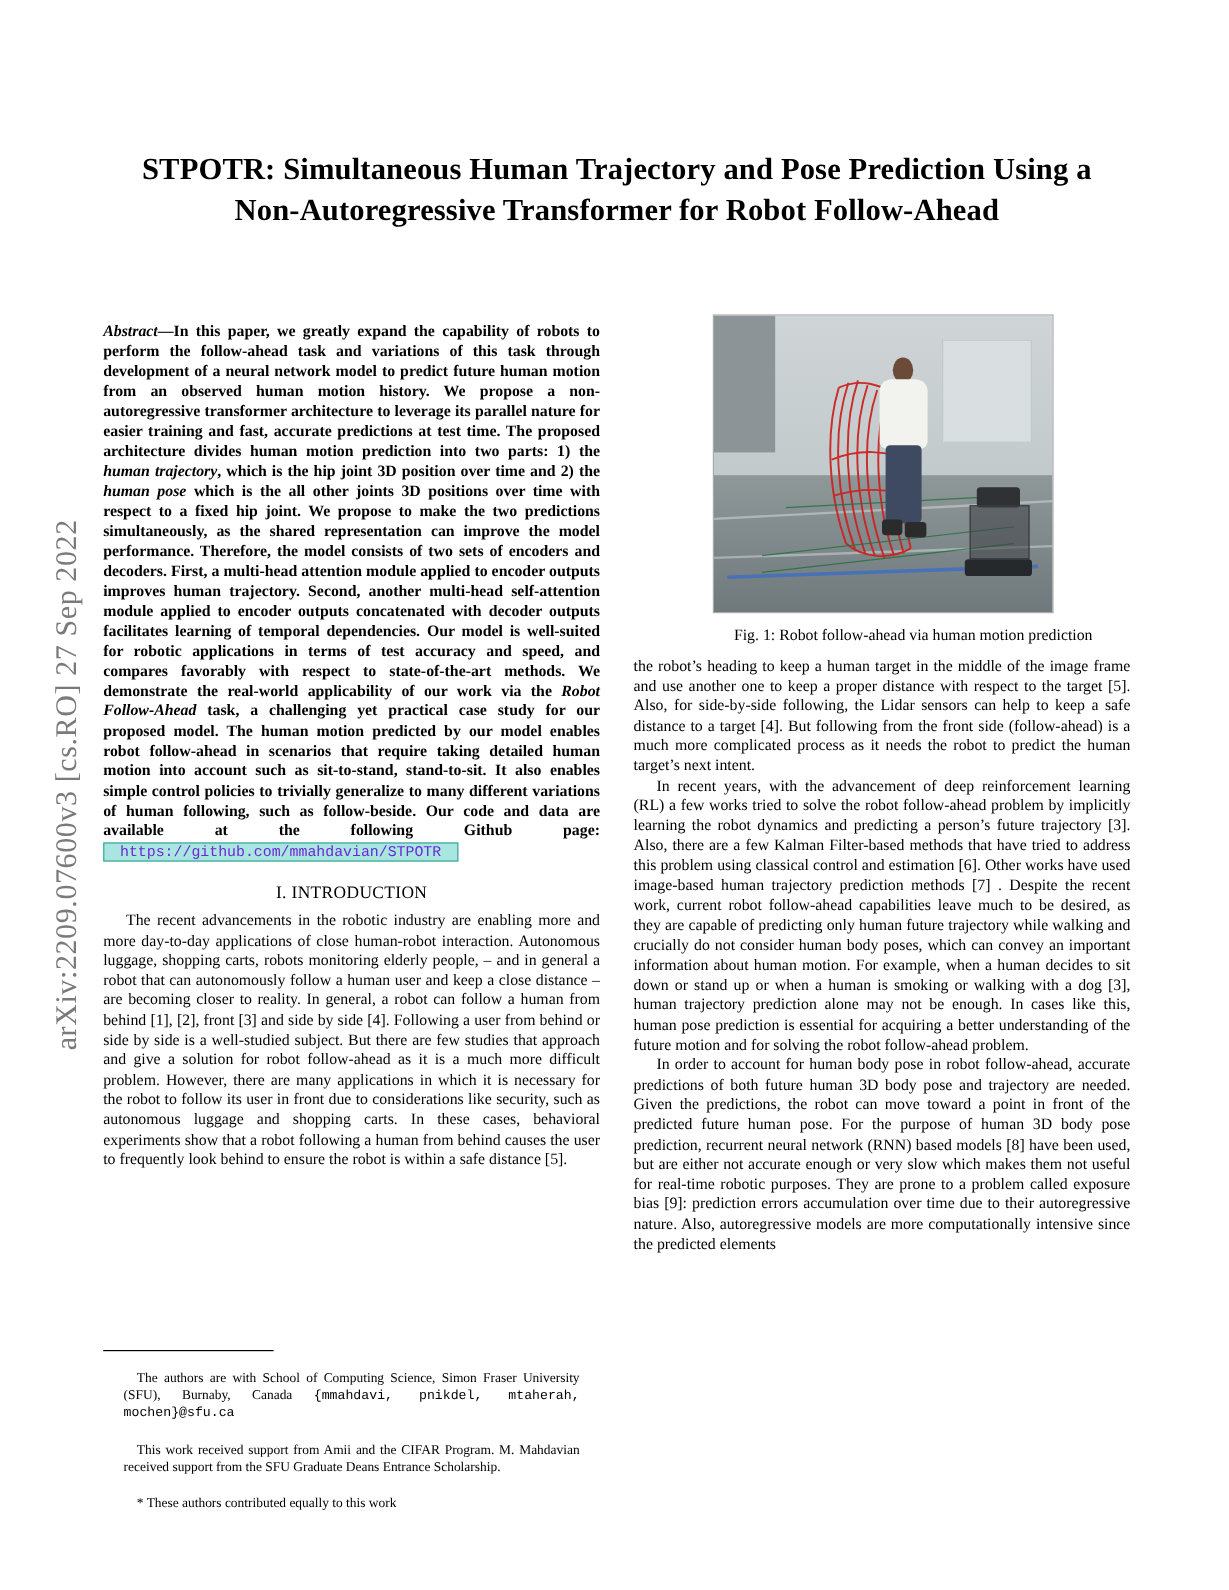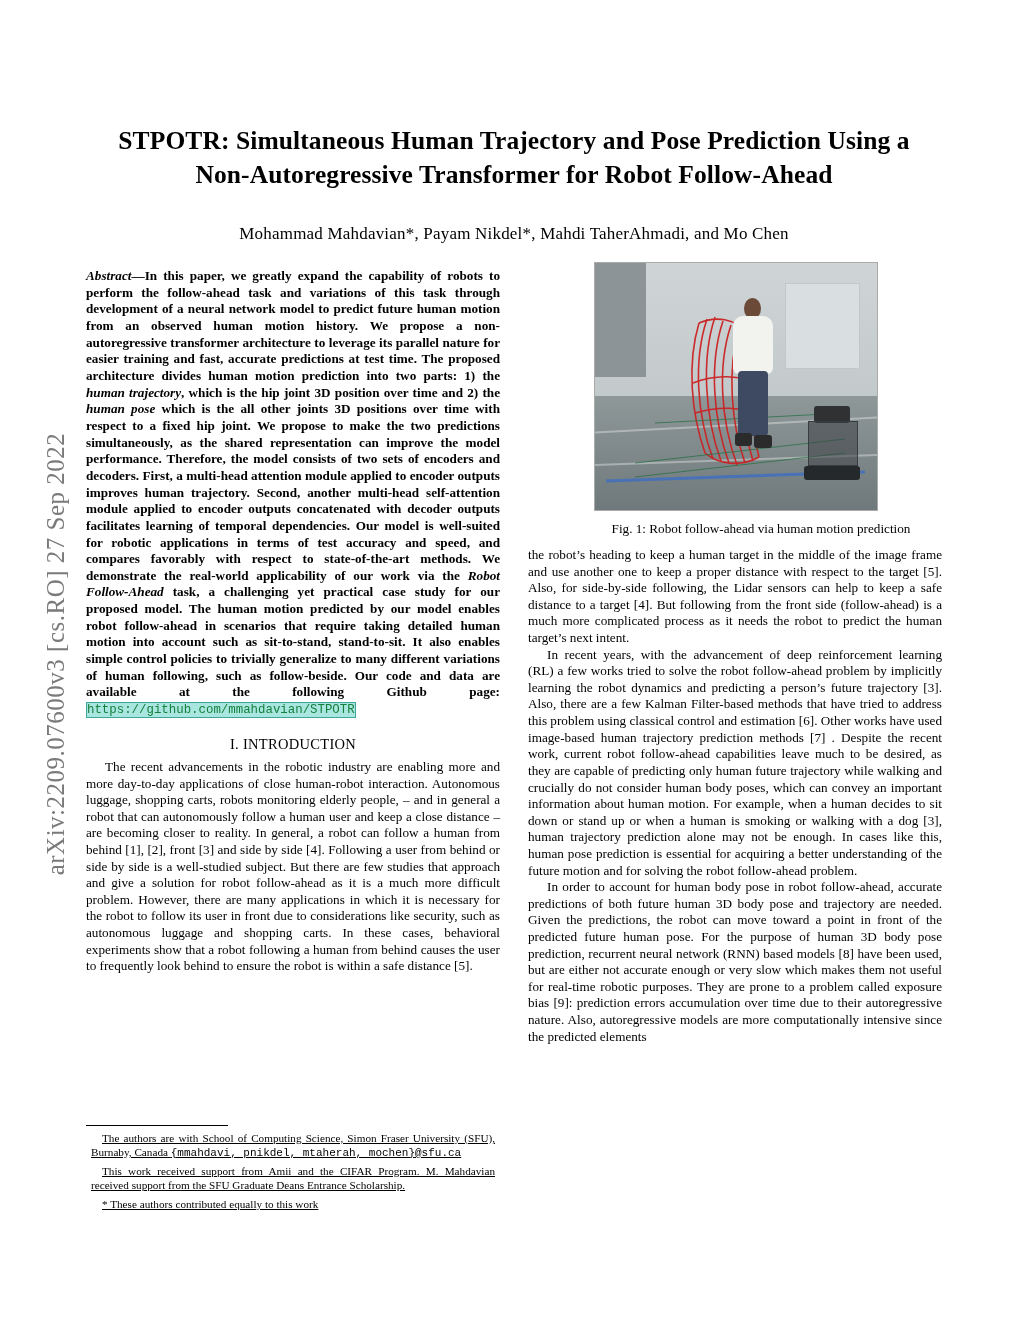--- a/index.html
+++ b/index.html
@@ -85,22 +85,22 @@
   .abstract .abs-head {
     font-style: italic;
     font-weight: bold;
   }
   .url-hl {
     font-family: "Liberation Mono", monospace;
     font-size: 12.4px;
     font-weight: normal;
     background: #a9e6e0;
     border: 1px solid #3ba79b;
-    padding: 0 0;
-    color: #15803d;
+    padding: 0 13px;
+    color: #6d28d9;
     text-decoration: none;
   }
   h2.section {
     font-size: 14.5px;
     font-weight: normal;
     text-align: center;
     margin: 16px 0 6px 0;
     font-variant: small-caps;
     letter-spacing: 0.3px;
     font-family: "Liberation Serif", serif;
@@ -186,33 +186,32 @@
     font-size: 11.2px;
     line-height: 1.23;
     text-align: justify;
   }
   .footnote .rule {
     width: 142px;
     height: 1px;
     background: #000;
     margin-bottom: 6px;
   }
-  .footnote p { margin: 5px; text-indent: 11px; text-decoration: underline; }
+  .footnote p { margin: 17px; text-indent: 11px; }
   .mono { font-family: "Liberation Mono", monospace; font-size: 11px; }
 </style>
 </head>
 <body>
 
 <div class="page">
 
   <div class="arxiv-stamp">arXiv:2209.07600v3  [cs.RO]  27 Sep 2022</div>
 
   <div class="title-block">
     <h1 class="paper-title">STPOTR: Simultaneous Human Trajectory and Pose Prediction Using a Non-Autoregressive Transformer for Robot Follow-Ahead</h1>
-    <div class="authors">Mohammad Mahdavian*, Payam Nikdel*, Mahdi TaherAhmadi, and Mo Chen</div>
   </div>
 
   <div class="col col-left">
     <p class="abstract"><span class="abs-head">Abstract</span><span>—</span><span>In this paper, we greatly expand the capability of robots to perform the follow-ahead task and variations of this task through development of a neural network model to predict future human motion from an observed human motion history. We propose a non-autoregressive transformer architecture to leverage its parallel nature for easier training and fast, accurate predictions at test time. The proposed architecture divides human motion prediction into two parts: 1) the </span><i>human trajectory</i><span>, which is the hip joint 3D position over time and 2) the </span><i>human pose</i><span> which is the all other joints 3D positions over time with respect to a fixed hip joint. We propose to make the two predictions simultaneously, as the shared representation can improve the model performance. Therefore, the model consists of two sets of encoders and decoders. First, a multi-head attention module applied to encoder outputs improves human trajectory. Second, another multi-head self-attention module applied to encoder outputs concatenated with decoder outputs facilitates learning of temporal dependencies. Our model is well-suited for robotic applications in terms of test accuracy and speed, and compares favorably with respect to state-of-the-art methods. We demonstrate the real-world applicability of our work via the </span><i>Robot Follow-Ahead</i><span> task, a challenging yet practical case study for our proposed model. The human motion predicted by our model enables robot follow-ahead in scenarios that require taking detailed human motion into account such as sit-to-stand, stand-to-sit. It also enables simple control policies to trivially generalize to many different variations of human following, such as follow-beside. Our code and data are available at the following Github page:</span> <a class="url-hl" href="#">https://github.com/mmahdavian/STPOTR</a></p>
 
     <h2 class="section">I. INTRODUCTION</h2>
 
     <p class="body-par first">The recent advancements in the robotic industry are enabling more and more day-to-day applications of close human-robot interaction. Autonomous luggage, shopping carts, robots monitoring elderly people, – and in general a robot that can autonomously follow a human user and keep a close distance – are becoming closer to reality. In general, a robot can follow a human from behind [1], [2], front [3] and side by side [4]. Following a user from behind or side by side is a well-studied subject. But there are few studies that approach and give a solution for robot follow-ahead as it is a much more difficult problem. However, there are many applications in which it is necessary for the robot to follow its user in front due to considerations like security, such as autonomous luggage and shopping carts. In these cases, behavioral experiments show that a robot following a human from behind causes the user to frequently look behind to ensure the robot is within a safe distance [5].</p>
   </div>
 

